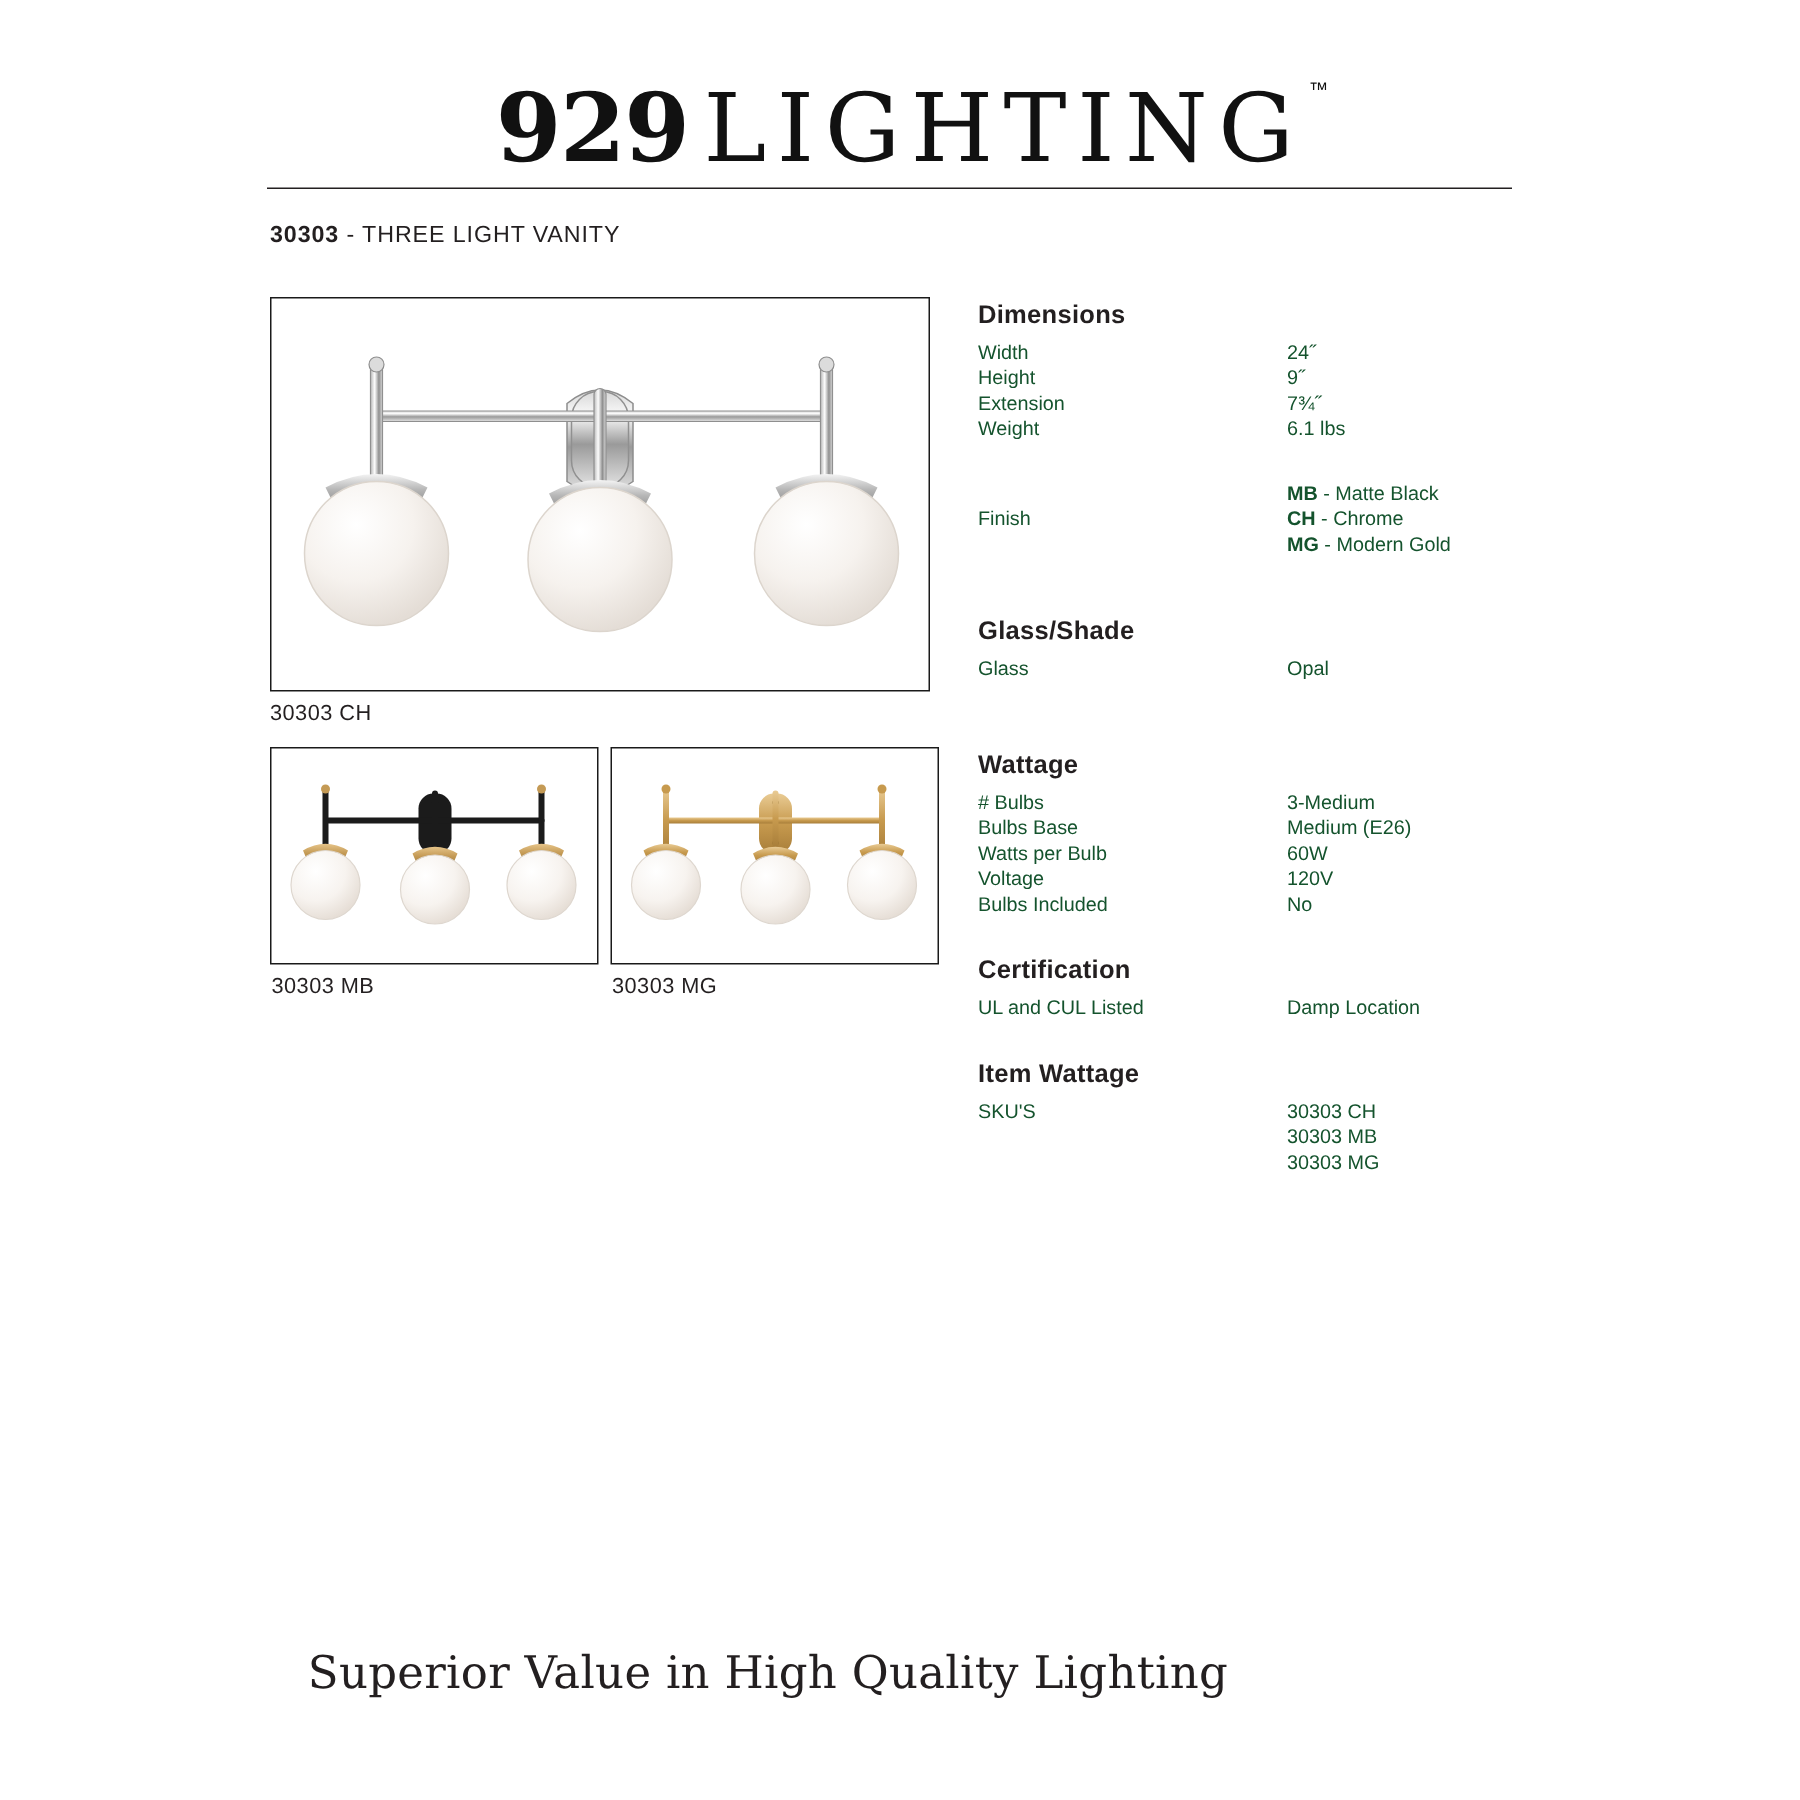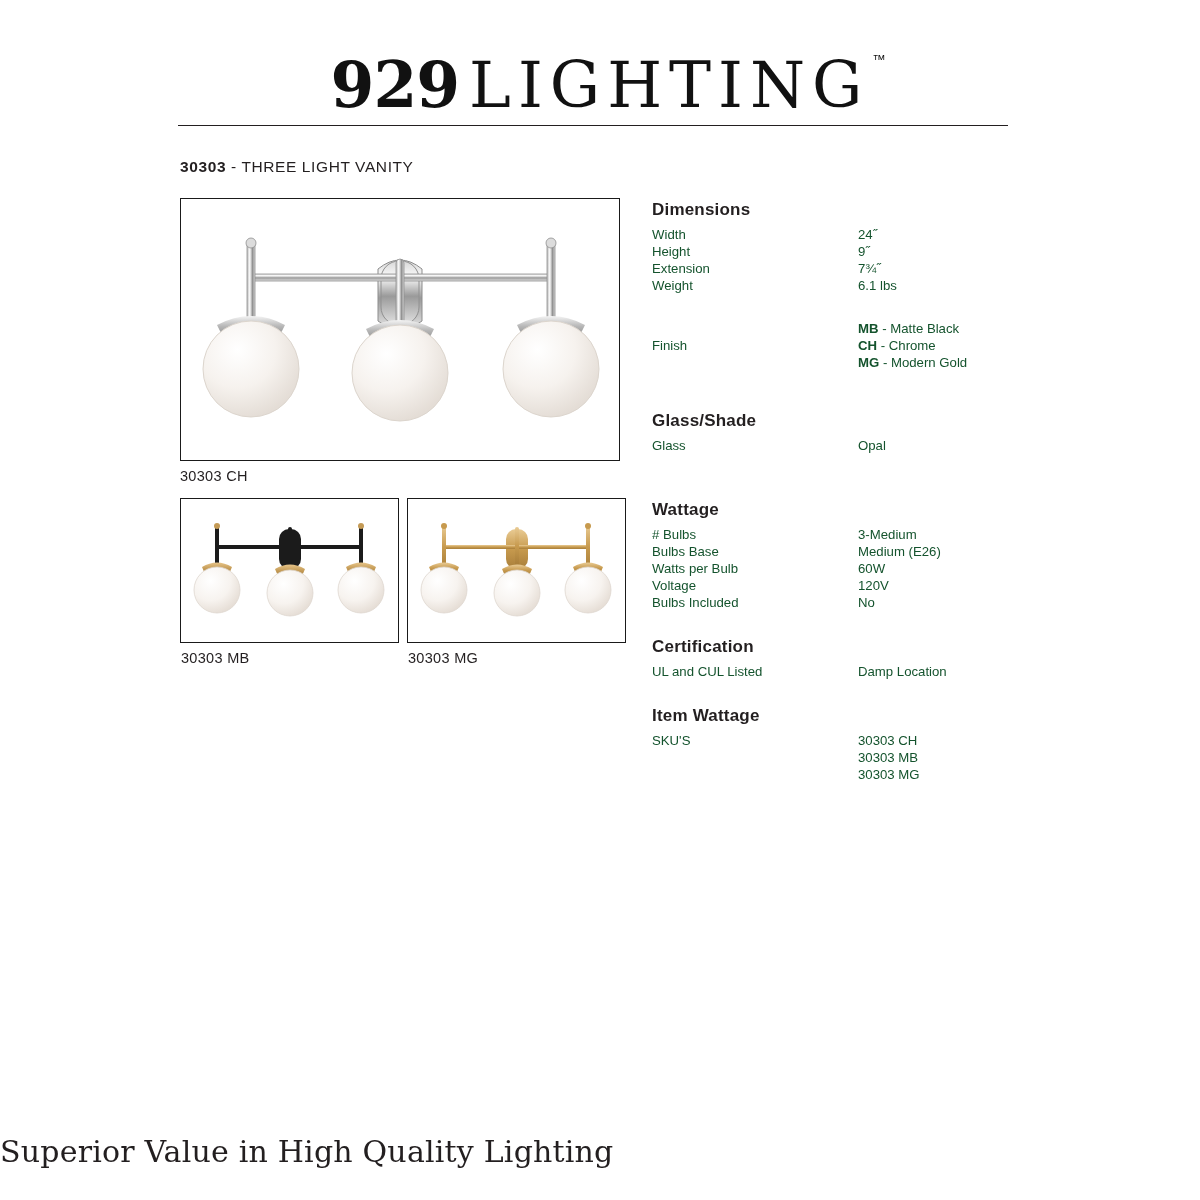--- a/index.html
+++ b/index.html
@@ -61,21 +61,21 @@
     top: 125px;
     width: 830px;
     height: 1px;
     background: #231f20;
   }
 
   
   .title-line {
     position: absolute;
     left: 180px;
-    top: 158px;
+    top: 148px;
     font-size: 15.5px;
     letter-spacing: 0.6px;
     color: #231f20;
   }
   .title-line .sku {
     font-weight: 700;
   }
   .title-line .desc {
     font-weight: 400;
   }
@@ -139,26 +139,25 @@
   .gap-14 { height: 14px; }
   .gap-20 { height: 20px; }
   .gap-26 { height: 26px; }
 
   
   .footer {
     position: absolute;
     left: 0;
     top: 1098px;
     width: 1024px;
-    text-align: left;
+    text-align: center;
     font-family: "DejaVu Serif", serif;
     font-size: 30px;
     color: #231f20;
     letter-spacing: 0.2px;
-    margin-top: 36px;
   }
 
   
   svg { display: block; }
 </style>
 </head>
 <body>
 
 <div class="logo-wrap">
   <div class="logo">

